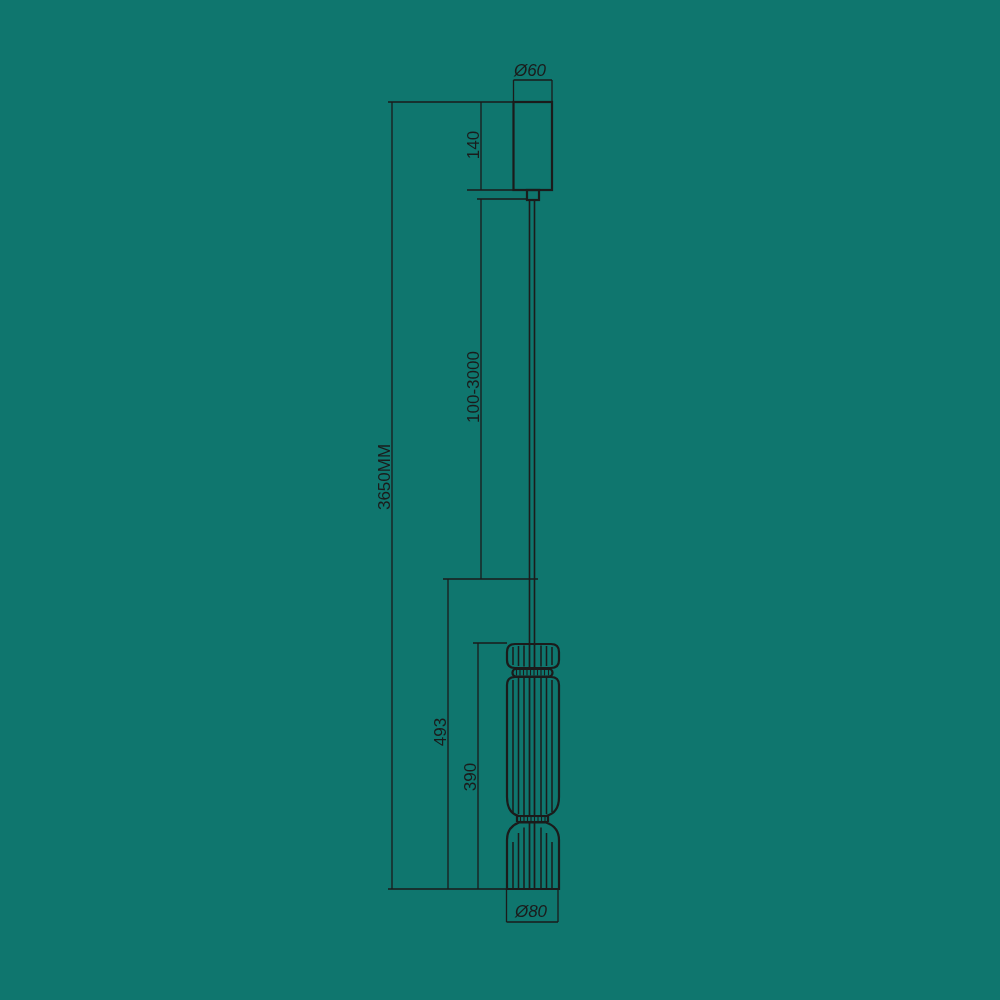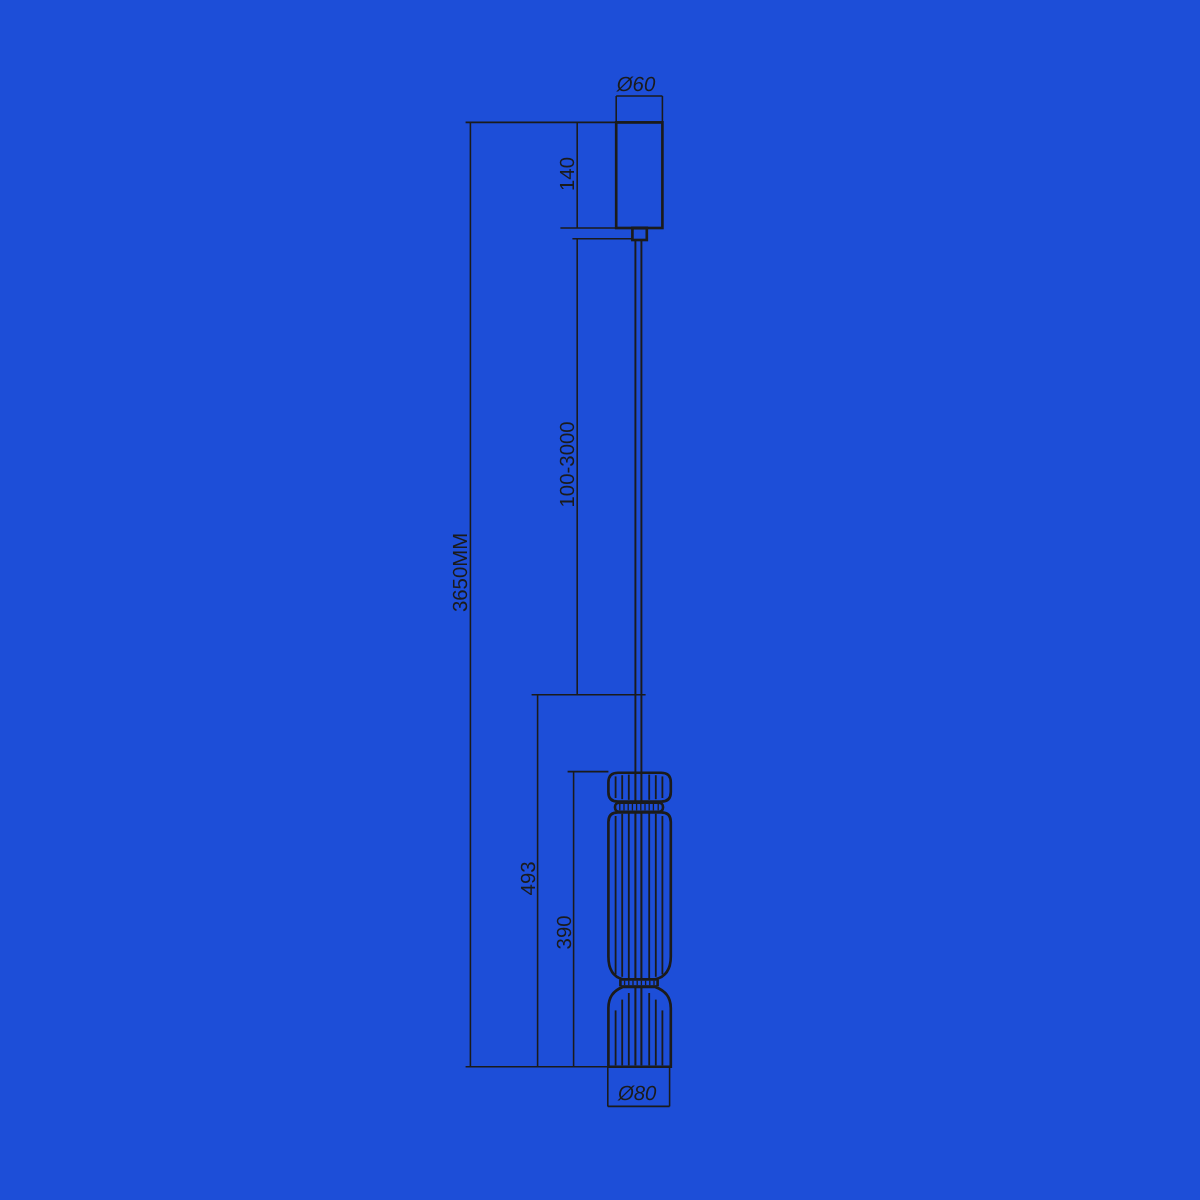--- a/index.html
+++ b/index.html
@@ -1,17 +1,17 @@
 <!DOCTYPE html>
 <html><head>
 <meta charset="utf-8">
 <style>
   html, body { margin:0; padding:0; background:#ffffff; }
   .page {
-    position:relative; width:1000px; height:1000px; background:#1d4ed8;
+    position:relative; width:1000px; height:1000px; background:#0f766e;
     font-family:"Liberation Sans", sans-serif; overflow:hidden;
   }
   svg { display:block; }
   svg text { fill:#1b1b1b; font-size:17px; font-family:"Liberation Sans", sans-serif; }
   .dim-italic { font-style:italic; }
   line, path, rect { stroke:#1b1b1b; fill:none; stroke-linecap:butt; }
   .dim  { stroke-width:1.3; }
   .part { stroke-width:2.2; }
   .rib  { stroke-width:1.5; }
   .rod  { stroke-width:1.7; }

